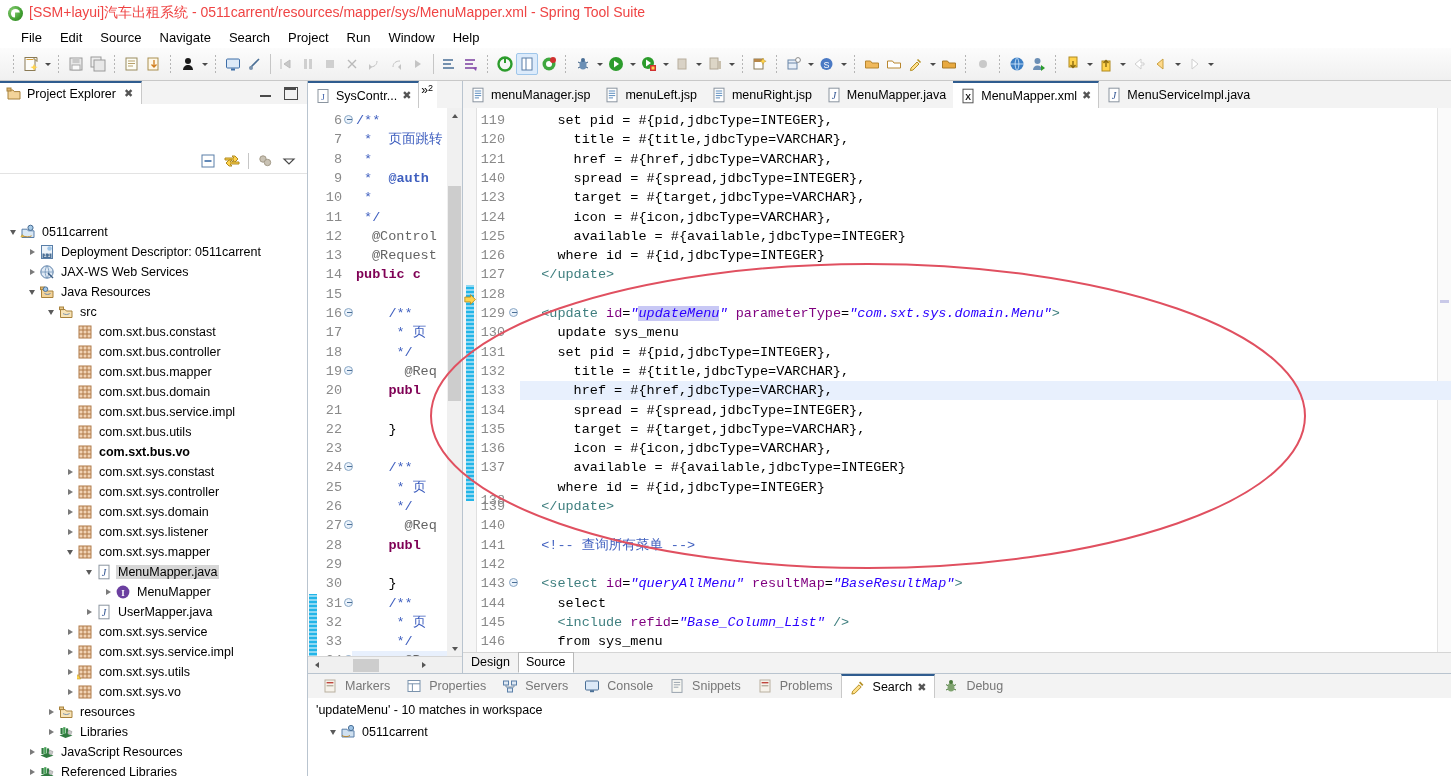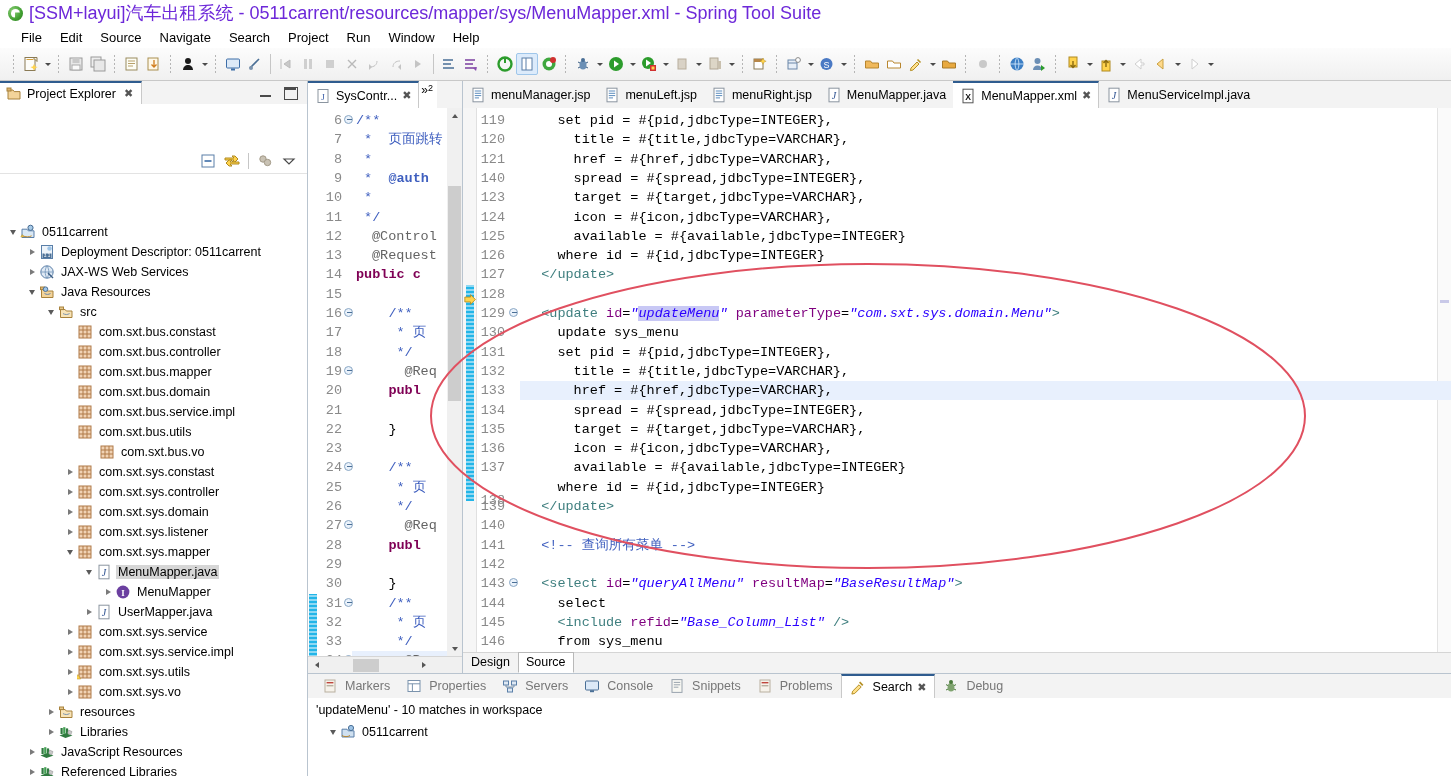--- a/index.html
+++ b/index.html
@@ -22,21 +22,21 @@
   #titlebar .app-logo {
     width:15px; height:15px; border-radius:50%;
     background:radial-gradient(circle at 35% 35%, #8fd17a 0%, #3f9e2f 60%, #2f7a22 100%);
     position:relative; flex:0 0 auto;
   }
   #titlebar .app-logo::after{
     content:""; position:absolute; left:3px; top:3px; width:9px; height:9px;
     border-radius:50%; background:#fff;
     clip-path: polygon(0 0, 100% 0, 100% 45%, 45% 45%, 45% 100%, 0 100%);
   }
-  #titlebar .title-text { font-size:18px; color:#6d28d9; white-space:nowrap; }
+  #titlebar .title-text { font-size:14px; color:#ef4444; white-space:nowrap; }
 
   
   #menubar { height:22px; display:flex; align-items:center; padding-left:12px; gap:0px; background:#fff; }
   #menubar .menu-item { font-size:13px; padding:1px 9px; color:#000; cursor:default; white-space:nowrap; }
 
   
   #toolbar {
     height:33px; display:flex; align-items:center;
     background:linear-gradient(#fcfcfc,#f0f0f0);
     border-bottom:1px solid #c8c8c8; padding-left:8px; gap:0;
@@ -590,21 +590,21 @@
         <div class="trow" style="padding-left: 63px;">
           <span class="tw none">
             <i class="chev"></i>
           </span>
           <svg viewBox="0 0 16 16" class="ic ticon">
             <rect x="2" y="2" width="12" height="12" fill="#f0d2b4" stroke="#b07a48"></rect>
             <path d="M2 6h12M2 10h12M6 2v12M10 2v12" stroke="#b07a48" stroke-width="1"></path>
           </svg>
           <span class="tlabel">com.sxt.bus.utils</span>
         </div>
-        <div class="trow" style="padding-left: 85px;">
+        <div class="trow" style="padding-left: 63px; font-weight: bold;">
           <span class="tw none">
             <i class="chev"></i>
           </span>
           <svg viewBox="0 0 16 16" class="ic ticon">
             <rect x="2" y="2" width="12" height="12" fill="#f0d2b4" stroke="#b07a48"></rect>
             <path d="M2 6h12M2 10h12M6 2v12M10 2v12" stroke="#b07a48" stroke-width="1"></path>
           </svg>
           <span class="tlabel">com.sxt.bus.vo</span>
         </div>
         <div class="trow" style="padding-left: 63px;">

